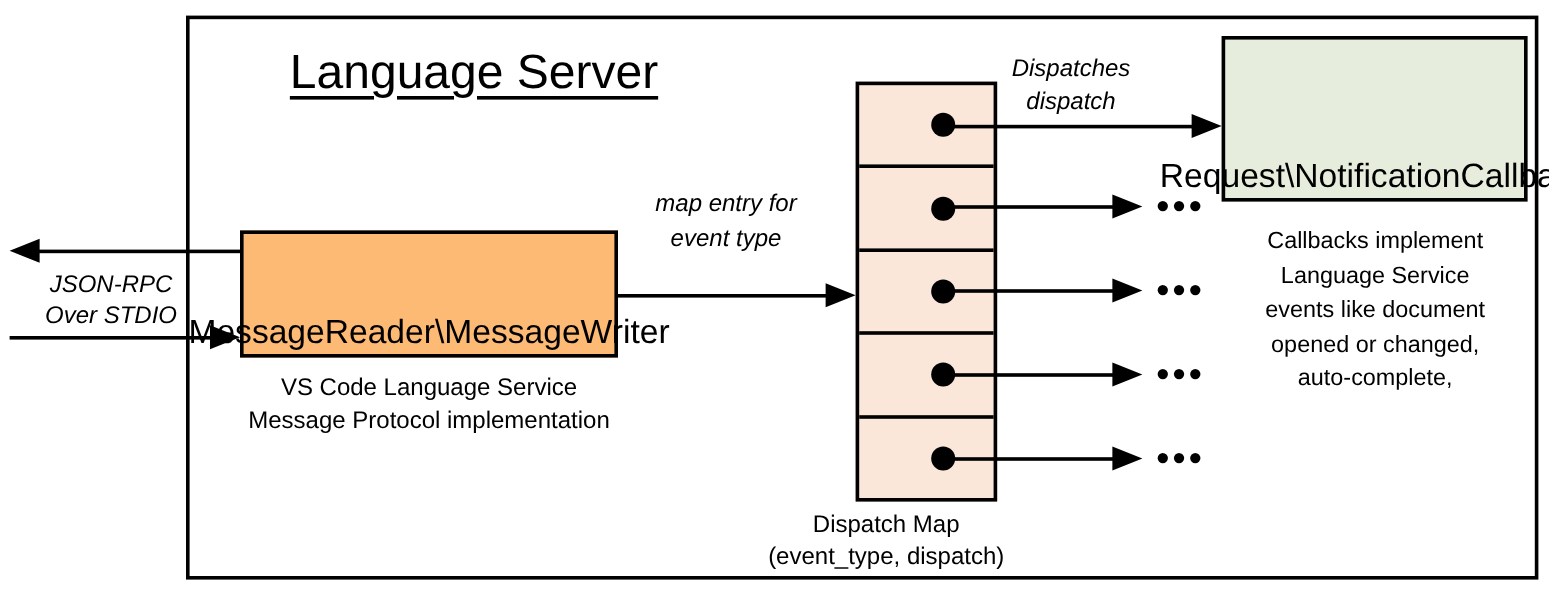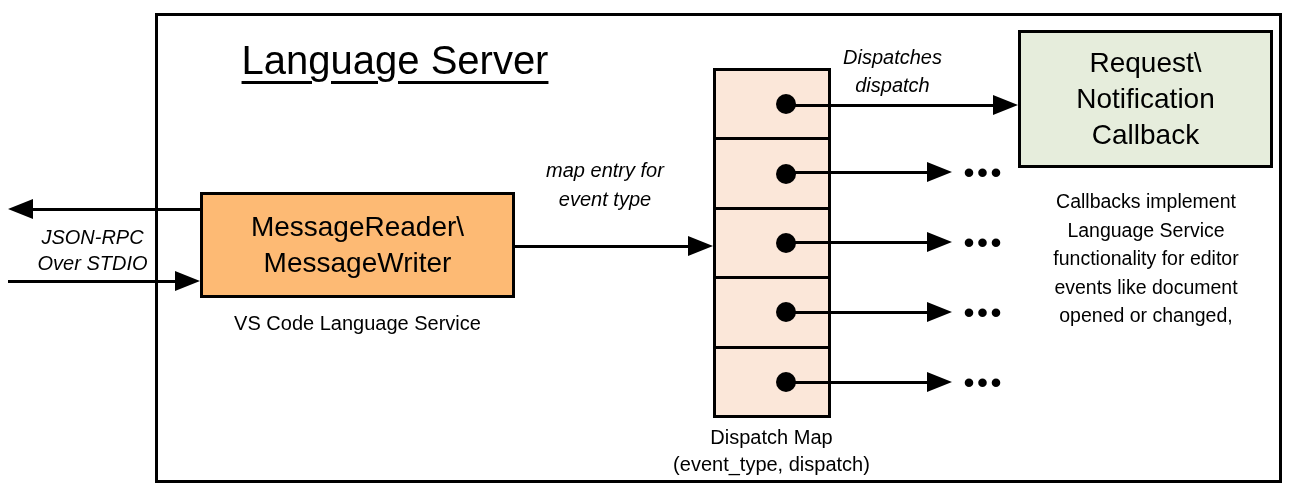--- a/index.html
+++ b/index.html
@@ -32,42 +32,42 @@
   .title span {
     text-decoration: underline;
     text-decoration-thickness: 3px;
     text-underline-offset: 7px;
   }
   
   .box {
     position: absolute;
     box-sizing: border-box;
     border: 3px solid #000;
-    display: flex; flex-direction: column;
-    align-items: center; justify-content: center;
+    display: flex; flex-direction: row;
+    align-items: flex-end; justify-content: center;
     text-align: center;
     font-size: 28px; line-height: 36px;
     z-index: 3;
   }
   .reader-box   { left: 200px;  top: 192px; width: 315px; height: 106px; }
   .callback-box { left: 1018px; top: 30px;  width: 255px; height: 138px; }
   
   .caption {
     position: absolute;
     text-align: center;
     font-size: 20px; line-height: 28px;
     z-index: 2;
   }
   .italic { font-style: italic; }
   .stdio-label      { left: 10px;   top: 224px; width: 165px; line-height: 26px; }
   .reader-caption   { left: 170px;  top: 309px; width: 375px; }
   .lookup-label     { left: 505px;  top: 156px; width: 200px; line-height: 29px; }
   .dispatches-label { left: 825px;  top: 43px;  width: 135px; }
   .callbacks-note   { left: 1016px; top: 187px; width: 260px; font-size: 19.5px; line-height: 28.5px; }
-  .map-caption      { left: 620px;  top: 424px; width: 303px; line-height: 27px; }
+  .map-caption      { left: 587px;  top: 424px; width: 303px; line-height: 27px; }
   
   .dispatch-map {
     position: absolute;
     left: 713px; top: 68px;
     width: 118px; height: 350px;
     box-sizing: border-box;
     border: 3px solid #000;
     display: flex; flex-direction: column;
     z-index: 2;
   }
@@ -130,20 +130,21 @@
     <div>Over STDIO</div>
   </div>
 
   <div class="box reader-box" style="background-color: #fdba74;">
     <div>MessageReader\</div>
     <div>MessageWriter</div>
   </div>
 
   <div class="caption reader-caption">
     <div>VS Code Language Service</div>
+    <div>Message Protocol implementation</div>
   </div>
 
   <div class="caption italic lookup-label">
     <div>map entry for</div>
     <div>event type</div>
   </div>
 
   <div class="caption italic dispatches-label">
     <div>Dispatches</div>
     <div>dispatch</div>
@@ -174,23 +175,23 @@
 
   <div class="box callback-box" style="background-color: rgb(230, 237, 220);">
     <div>Request\</div>
     <div>Notification</div>
     <div>Callback</div>
   </div>
 
   <div class="caption callbacks-note">
     <div>Callbacks implement</div>
     <div>Language Service</div>
-    <div>functionality for editor</div>
     <div>events like document</div>
     <div>opened or changed,</div>
+    <div>auto-complete,</div>
   </div>
 
   <div class="arrow a-stdio-out">
     <i class="head head-left"></i>
     <i class="shaft" style="left:20px; right:0;"></i>
   </div>
 
   <div class="arrow a-stdio-in">
     <i class="shaft" style="left:0; right:20px;"></i>
     <i class="head head-right"></i>

